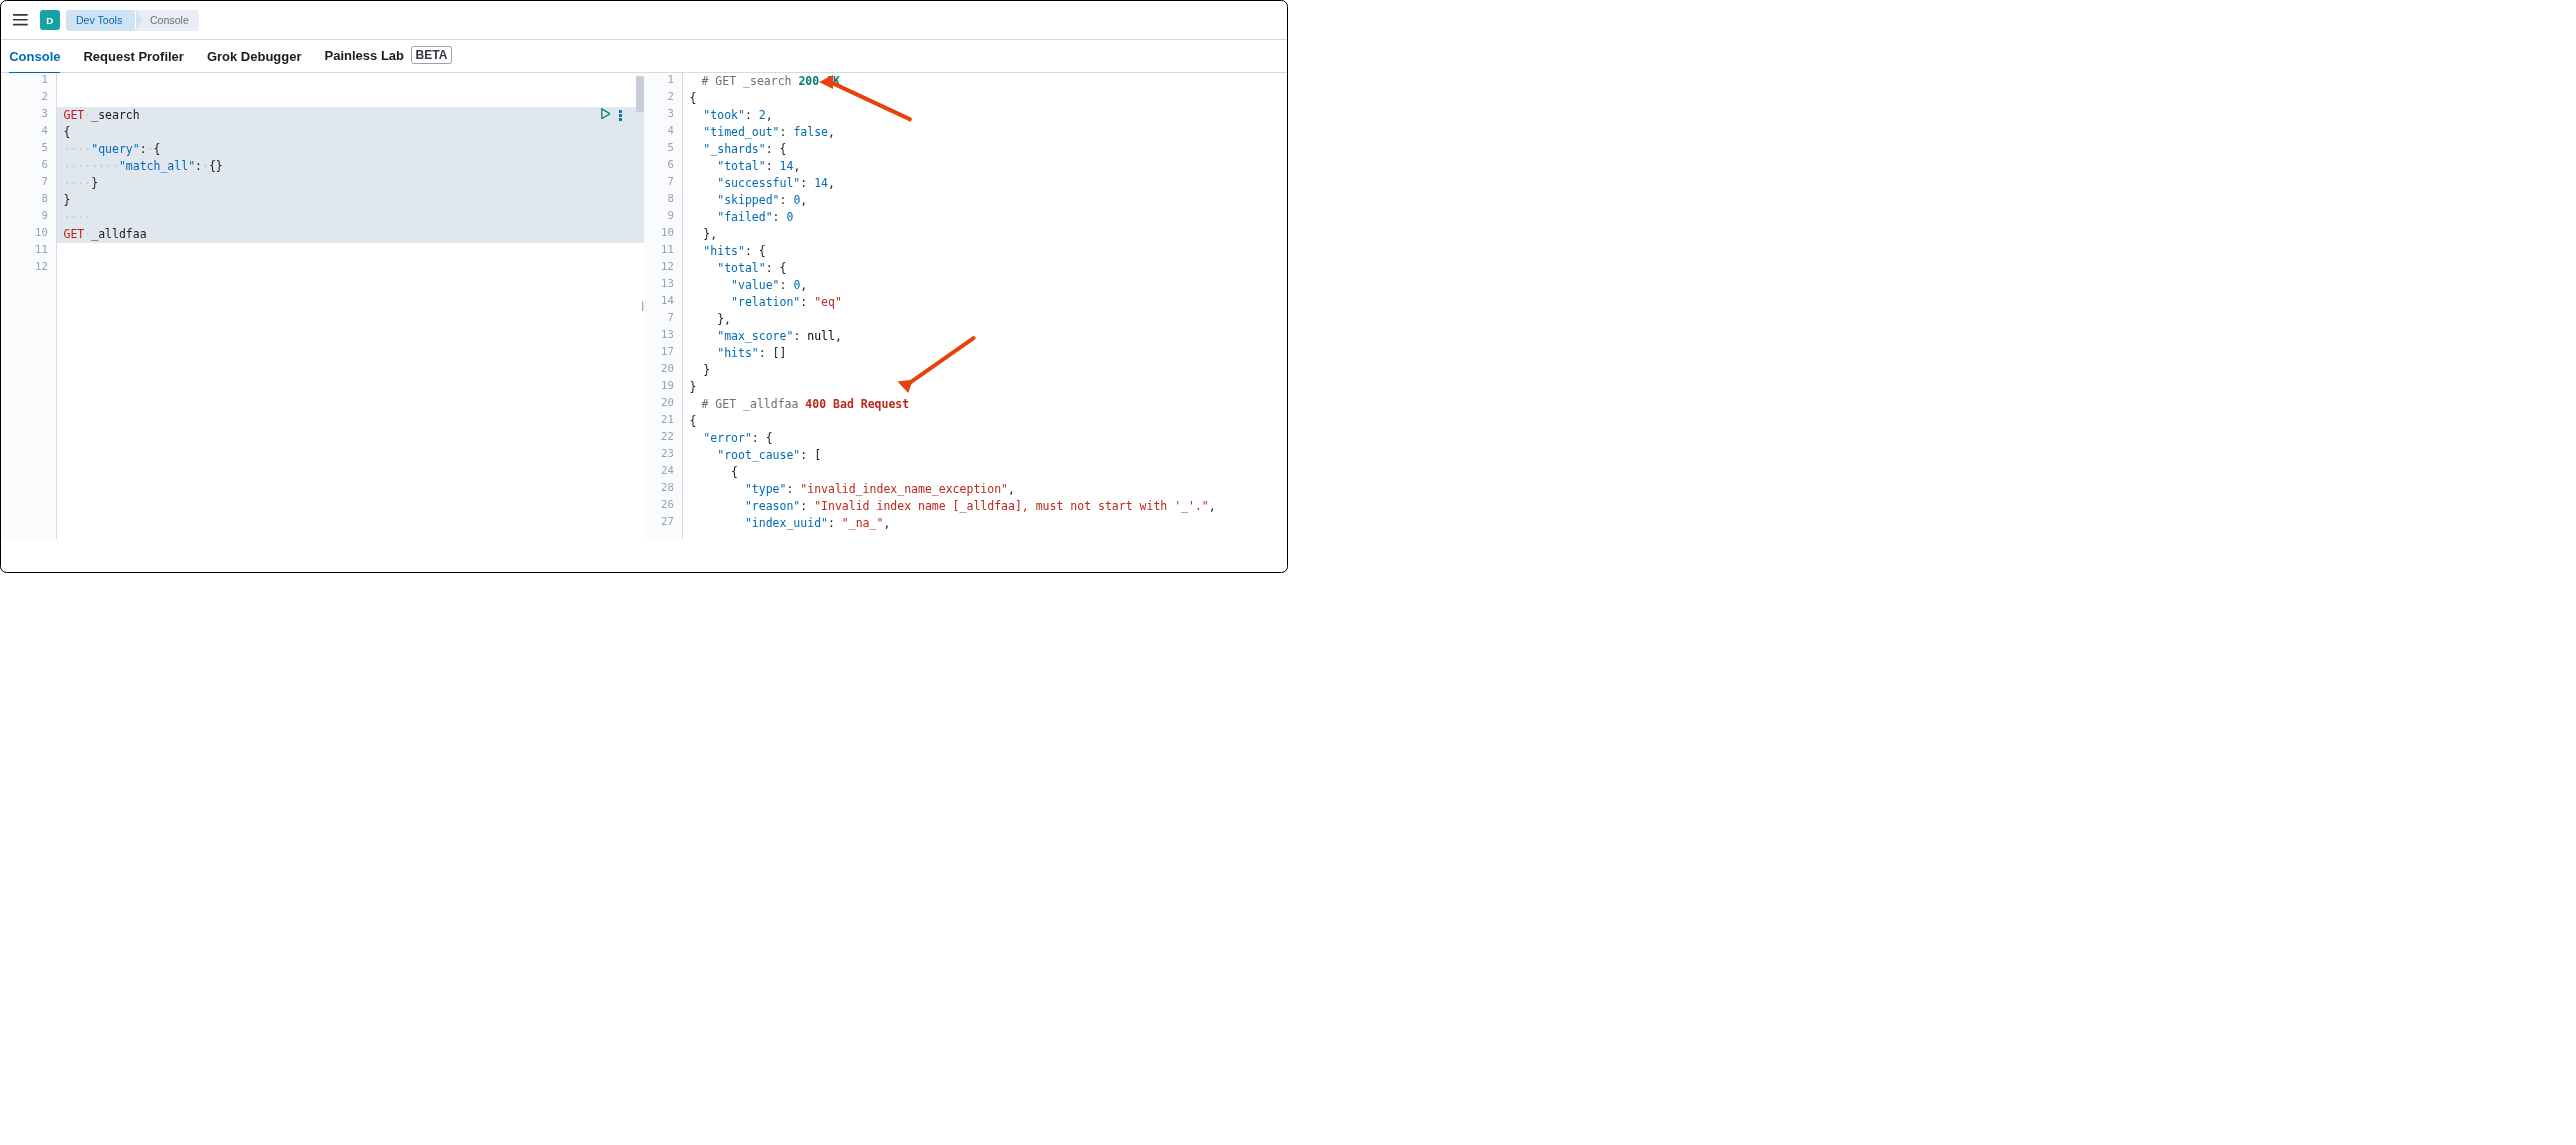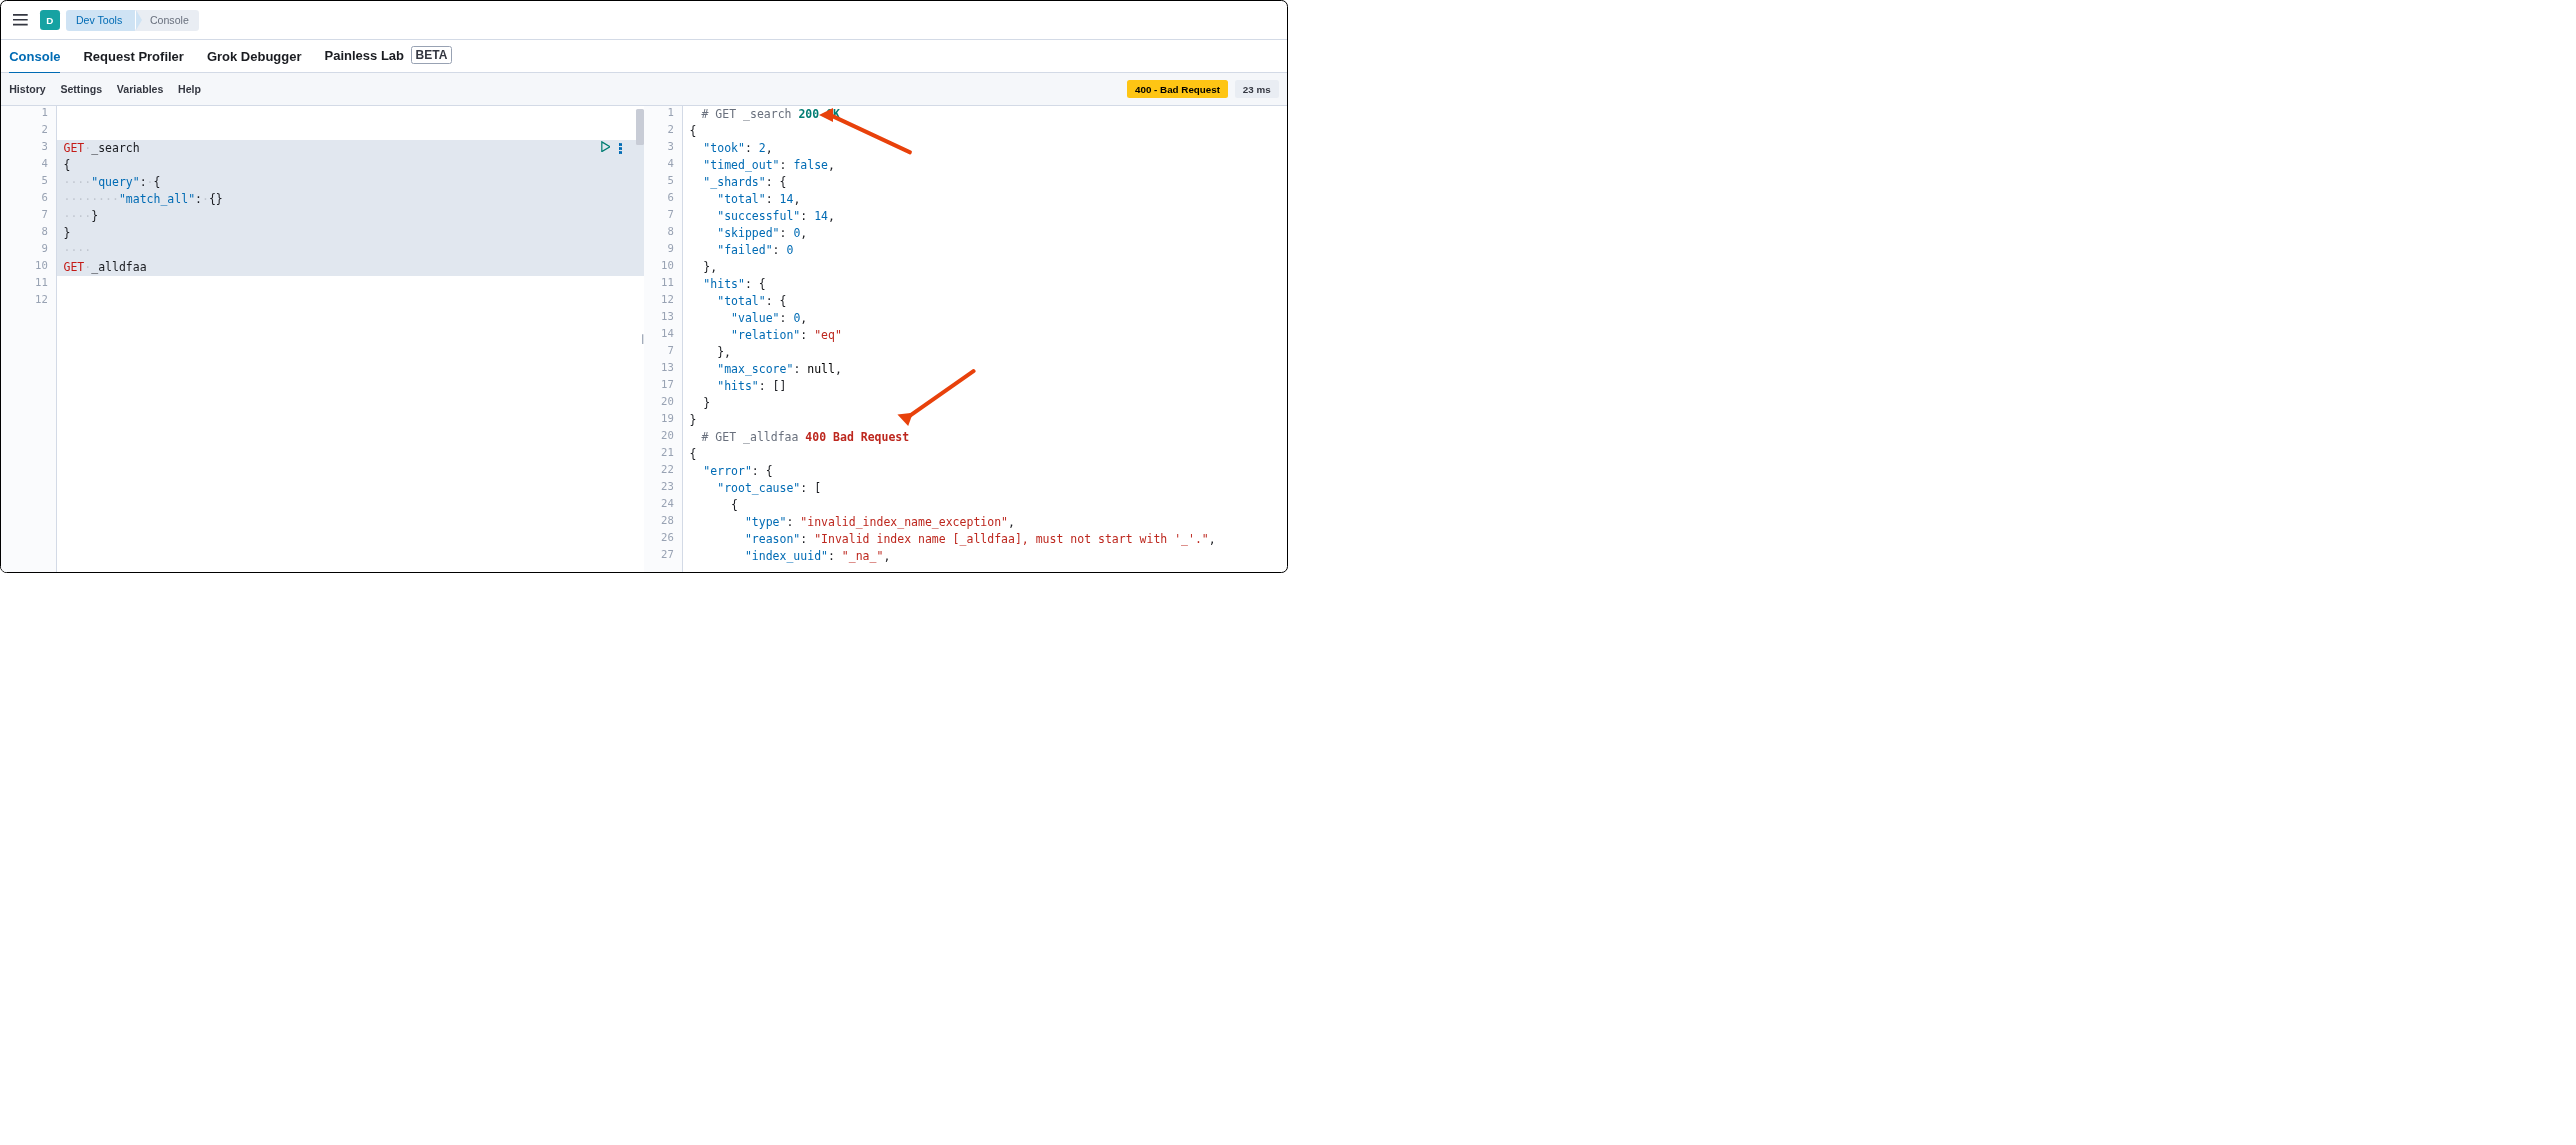--- a/index.html
+++ b/index.html
@@ -97,32 +97,20 @@
       </div>
       <div class="tab">
         <span>Grok Debugger</span>
       </div>
       <div class="tab">
         <span>Painless Lab</span>
         <span class="beta">BETA</span>
       </div>
     </div>
 
-  <div class="subbar">
-    <div class="subbar-left" id="subbar-left">
-        <span style="cursor: pointer;">History</span>
-        <span style="cursor: pointer;">Settings</span>
-        <span style="cursor: pointer;">Variables</span>
-        <span style="cursor: pointer;">Help</span>
-      </div>
-    <div class="subbar-right">
-      <span class="badge warn">400 - Bad Request</span>
-      <span class="badge grey">23 ms</span>
-    </div>
-  </div>
 
   <div class="panes">
 
     <div class="pane left">
       <div class="gutter" id="gutter-left">
           <div class="ln">1</div>
           <div class="ln">2</div>
           <div class="ln">3</div>
           <div class="ln">4</div>
           <div class="ln">5</div>

